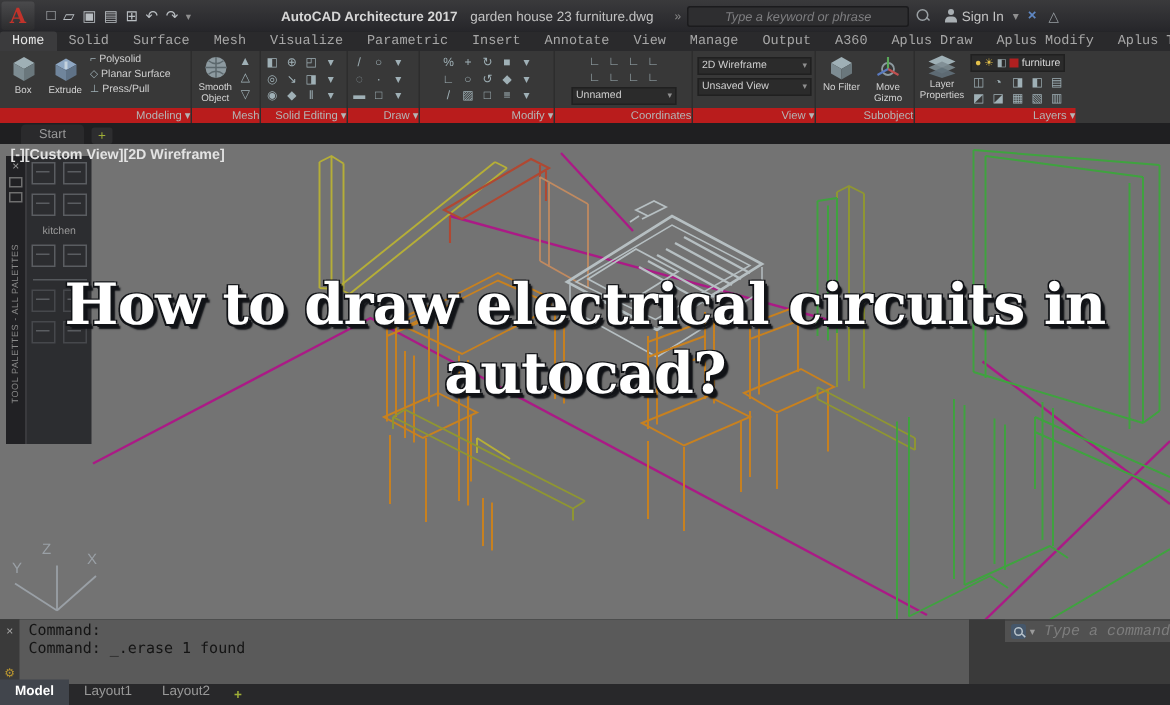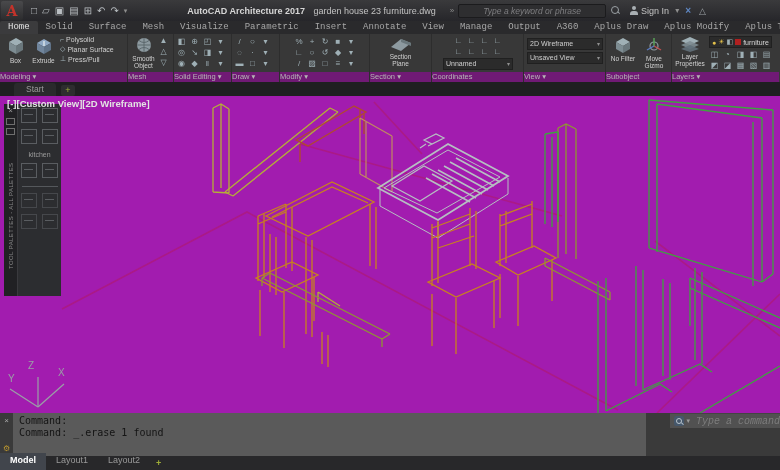--- a/index.html
+++ b/index.html
@@ -31,21 +31,21 @@
   
   #ribbontabs{position:absolute;left:0;top:21px;width:780px;height:13px;background:#2a2a2c;display:flex;align-items:flex-end;}
   .rtab{padding:1px 8px 1px 8px;font-size:9px;color:#a7a7a7;height:11px;line-height:11px;white-space:nowrap;cursor:default;font-family:Liberation Mono, monospace;}
   .rtab.active{background:#3b3b3d;color:#e4e4e4;border-radius:2px 2px 0 0;}
   .rtab-extra{margin-left:6px;color:#8d8d8d;font-size:8px;display:flex;align-items:center;gap:3px;}
   .rtab-extra .cam{width:12px;height:7px;background:#5a3c3c;border-radius:1px;display:inline-block;}
   
   #ribbon{position:absolute;left:0;top:34px;width:780px;height:48px;background:#383838;display:flex;}
   .panel{height:48px;border-right:1px solid #2d2d2d;display:flex;flex-direction:column;box-sizing:border-box;}
   .panel-body{flex:1;display:flex;align-items:flex-start;padding:2px 1px 0 2px;overflow:hidden;}
-  .panel-label{height:10px;font-size:7.5px;color:#b5b5b5;text-align:left;line-height:10px;white-space:nowrap;overflow:hidden;background:#701a75;}
+  .panel-label{height:10px;font-size:7.5px;color:#b5b5b5;text-align:right;line-height:10px;white-space:nowrap;overflow:hidden;background:#b91c1c;}
   .bigbtn{width:27px;display:flex;flex-direction:column;align-items:center;margin-right:1px;cursor:default;}
   .bigbtn .cap{font-size:6.5px;line-height:7px;color:#d2d2d2;text-align:center;margin-top:1px;white-space:pre-line;}
   .txtcol{display:flex;flex-direction:column;justify-content:flex-start;gap:2px;margin-left:2px;}
   .txtrow{display:flex;align-items:center;font-size:7px;color:#cfcfcf;gap:2px;white-space:nowrap;}
   .txtrow .g{color:#9fb0b6;font-size:7px;}
   .icon-row{display:flex;gap:2px;margin-bottom:1px;}
   .mini-icon{width:11px;height:10px;font-size:8px;line-height:10px;color:#9fb0b6;text-align:center;cursor:default;}
   .dd{background:#2b2b2b;border:1px solid #202020;color:#cfcfcf;font-size:7px;height:10px;line-height:10px;
     padding:0 2px;display:flex;align-items:center;justify-content:space-between;margin-bottom:2px;cursor:default;}
   .dd .car{color:#8f8f8f;font-size:6px;margin-left:3px;}
@@ -55,21 +55,21 @@
   .lyr-swatch{width:6px;height:6px;background:#b02020;display:inline-block;}
   
   #doctabs{position:absolute;left:0;top:82px;width:780px;height:14px;background:#1f1f21;display:flex;align-items:flex-end;}
   .dtab{height:13px;line-height:13px;padding:0 12px;font-size:8.5px;color:#9b9b9b;background:#2a2a2c;margin-right:2px;
     border-radius:3px 3px 0 0;display:flex;align-items:center;gap:5px;cursor:default;}
   .dtab.first{margin-left:14px;}
   .dtab.active{background:#3d3d40;color:#e8e8e8;}
   .dtab .x{color:#8a8a8a;font-size:7px;}
   .dtab-add{width:14px;height:11px;background:#2d2d2f;border-radius:2px;color:#9fae37;font-size:9px;line-height:11px;text-align:center;margin-left:3px;cursor:default;}
   
-  #canvas{position:absolute;left:0;top:96px;width:780px;height:317px;background:#a21caf;overflow:hidden;}
+  #canvas{position:absolute;left:0;top:96px;width:780px;height:317px;background:#737373;overflow:hidden;}
   #wires{position:absolute;left:0;top:0;}
   #vplabel{position:absolute;left:7px;top:2px;font-size:9.5px;font-weight:bold;color:#e3e3e3;z-index:5;}
   
   #palette{position:absolute;left:4px;top:8px;width:57px;height:192px;display:flex;z-index:4;}
   .pal-spine{width:13px;background:#212124;display:flex;flex-direction:column;align-items:center;color:#8f8f8f;}
   .pal-spine .px{font-size:8px;margin-top:2px;color:#9b9b9b;}
   .pal-sq{width:7px;height:5px;border:1px solid #6f6f6f;margin-top:3px;}
   .pal-title{flex:1;writing-mode:vertical-rl;transform:rotate(180deg);font-size:6px;color:#8a8a8a;letter-spacing:.4px;
     text-align:center;margin:4px 0;white-space:nowrap;}
   .pal-body{flex:1;background:#2c2d30;border-left:1px solid #3a3a3e;display:flex;flex-direction:column;align-items:center;padding-top:4px;}
@@ -297,33 +297,20 @@
               <span class="mini-icon">▨</span>
               <span class="mini-icon">□</span>
               <span class="mini-icon">≡</span>
               <span class="mini-icon">▾</span>
             </div>
           </div>
       </div>
       <div class="panel-label"><span>Modify</span> <span>▾</span></div>
     </div>
 
-    <div class="panel" style="width:62px">
-      <div class="panel-body" style="justify-content:center;">
-        <div class="bigbtn" style="width:40px">
-          <svg width="24" height="16" viewBox="0 0 24 16">
-            <polygon points="2,11 12,3 22,7 12,15" fill="#8d9aa0"></polygon>
-              <polygon points="12,3 22,7 22,10 12,6" fill="#6a777c"></polygon>
-            </svg>
-          <span class="cap">Section
-Plane</span>
-        </div>
-      </div>
-      <div class="panel-label"><span>Section</span> <span>▾</span></div>
-    </div>
 
     <div class="panel" style="width:92px">
       <div class="panel-body" style="flex-direction:column;align-items:center;padding-top:2px;">
         <div>
             <div class="icon-row">
               <span class="mini-icon">∟</span>
               <span class="mini-icon">∟</span>
               <span class="mini-icon">∟</span>
               <span class="mini-icon">∟</span>
             </div>
@@ -526,20 +513,24 @@
             <span class="cab dark"></span>
             <span class="cab dark"></span>
           </div>
         <div class="cab-row">
             <span class="cab dark"></span>
             <span class="cab dark"></span>
           </div>
       </div>
     </div>
 
+    <div id="headline">
+      <div>How to draw electrical circuits in</div>
+      <div>autocad?</div>
+    </div>
 
     <svg id="ucs" width="90" height="59" viewBox="0 0 90 59">
       <line x1="38" y1="53" x2="10" y2="35"></line>
       <line x1="38" y1="53" x2="38" y2="23"></line>
       <line x1="38" y1="53" x2="64" y2="30"></line>
       <text x="8" y="28" aria-label="Y">Y</text>
       <text x="28" y="15">Z</text>
       <text x="58" y="22">X</text>
     </svg>
   </div>

